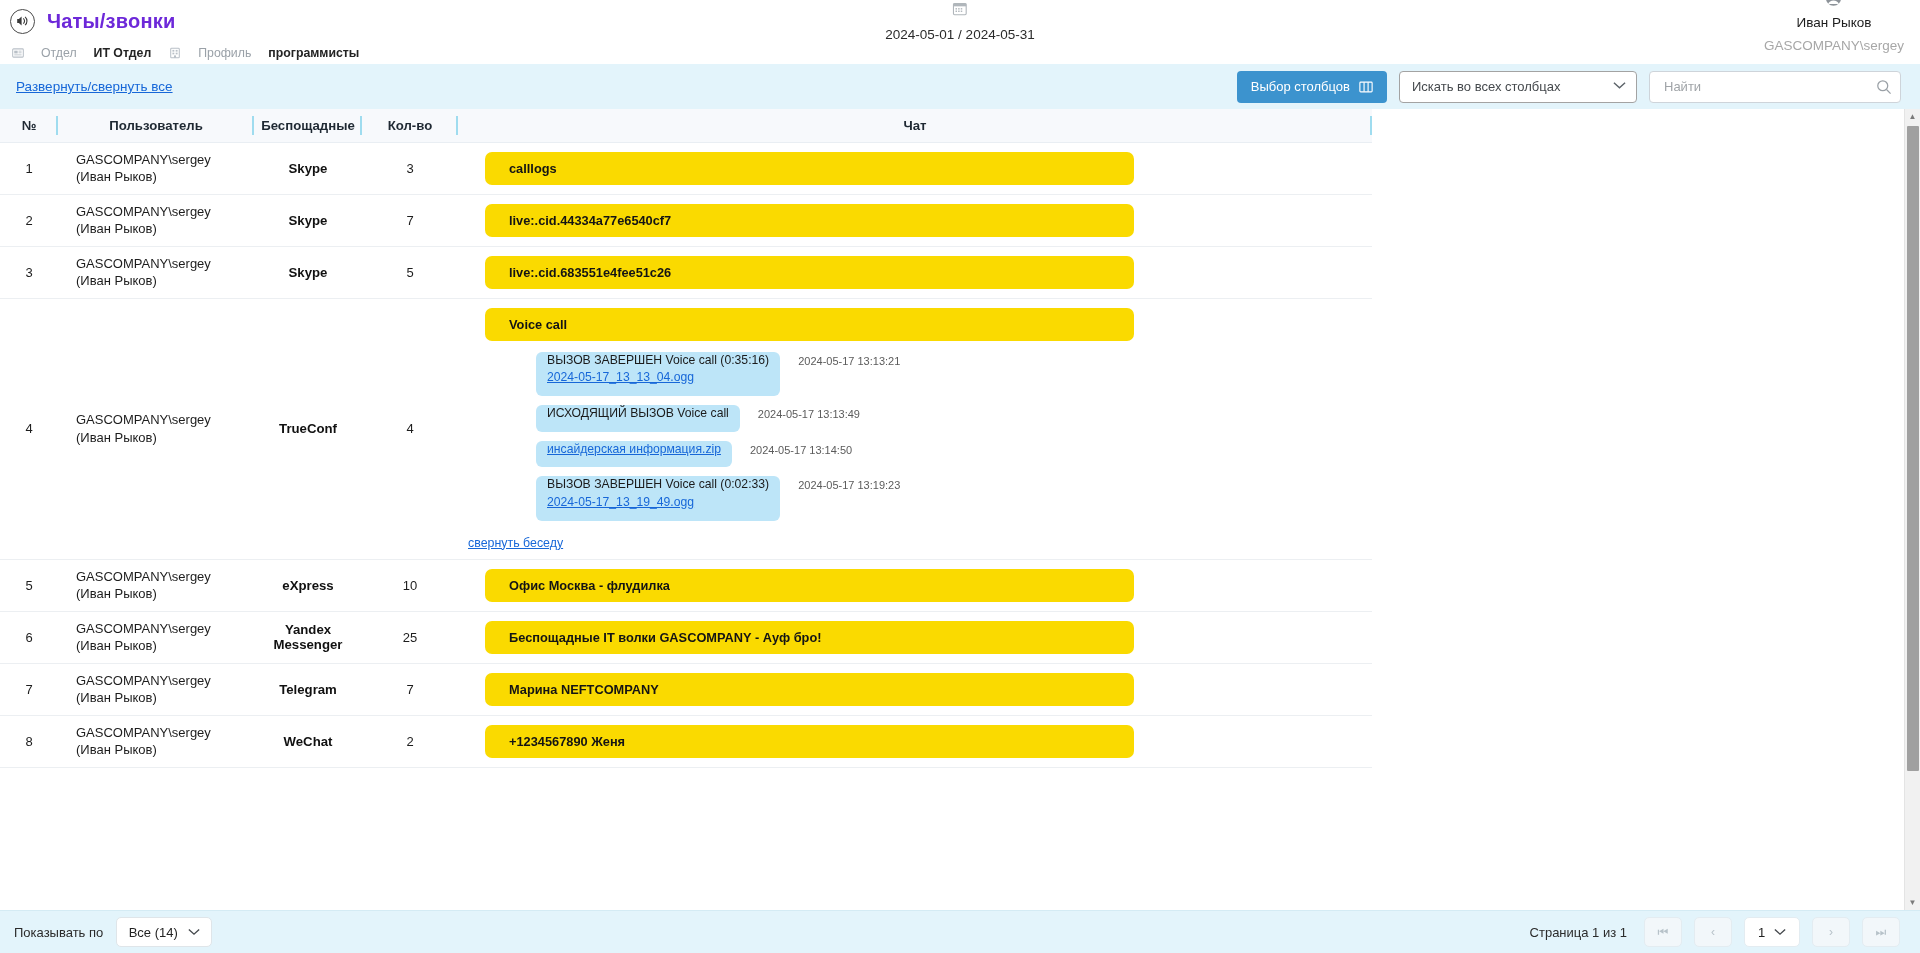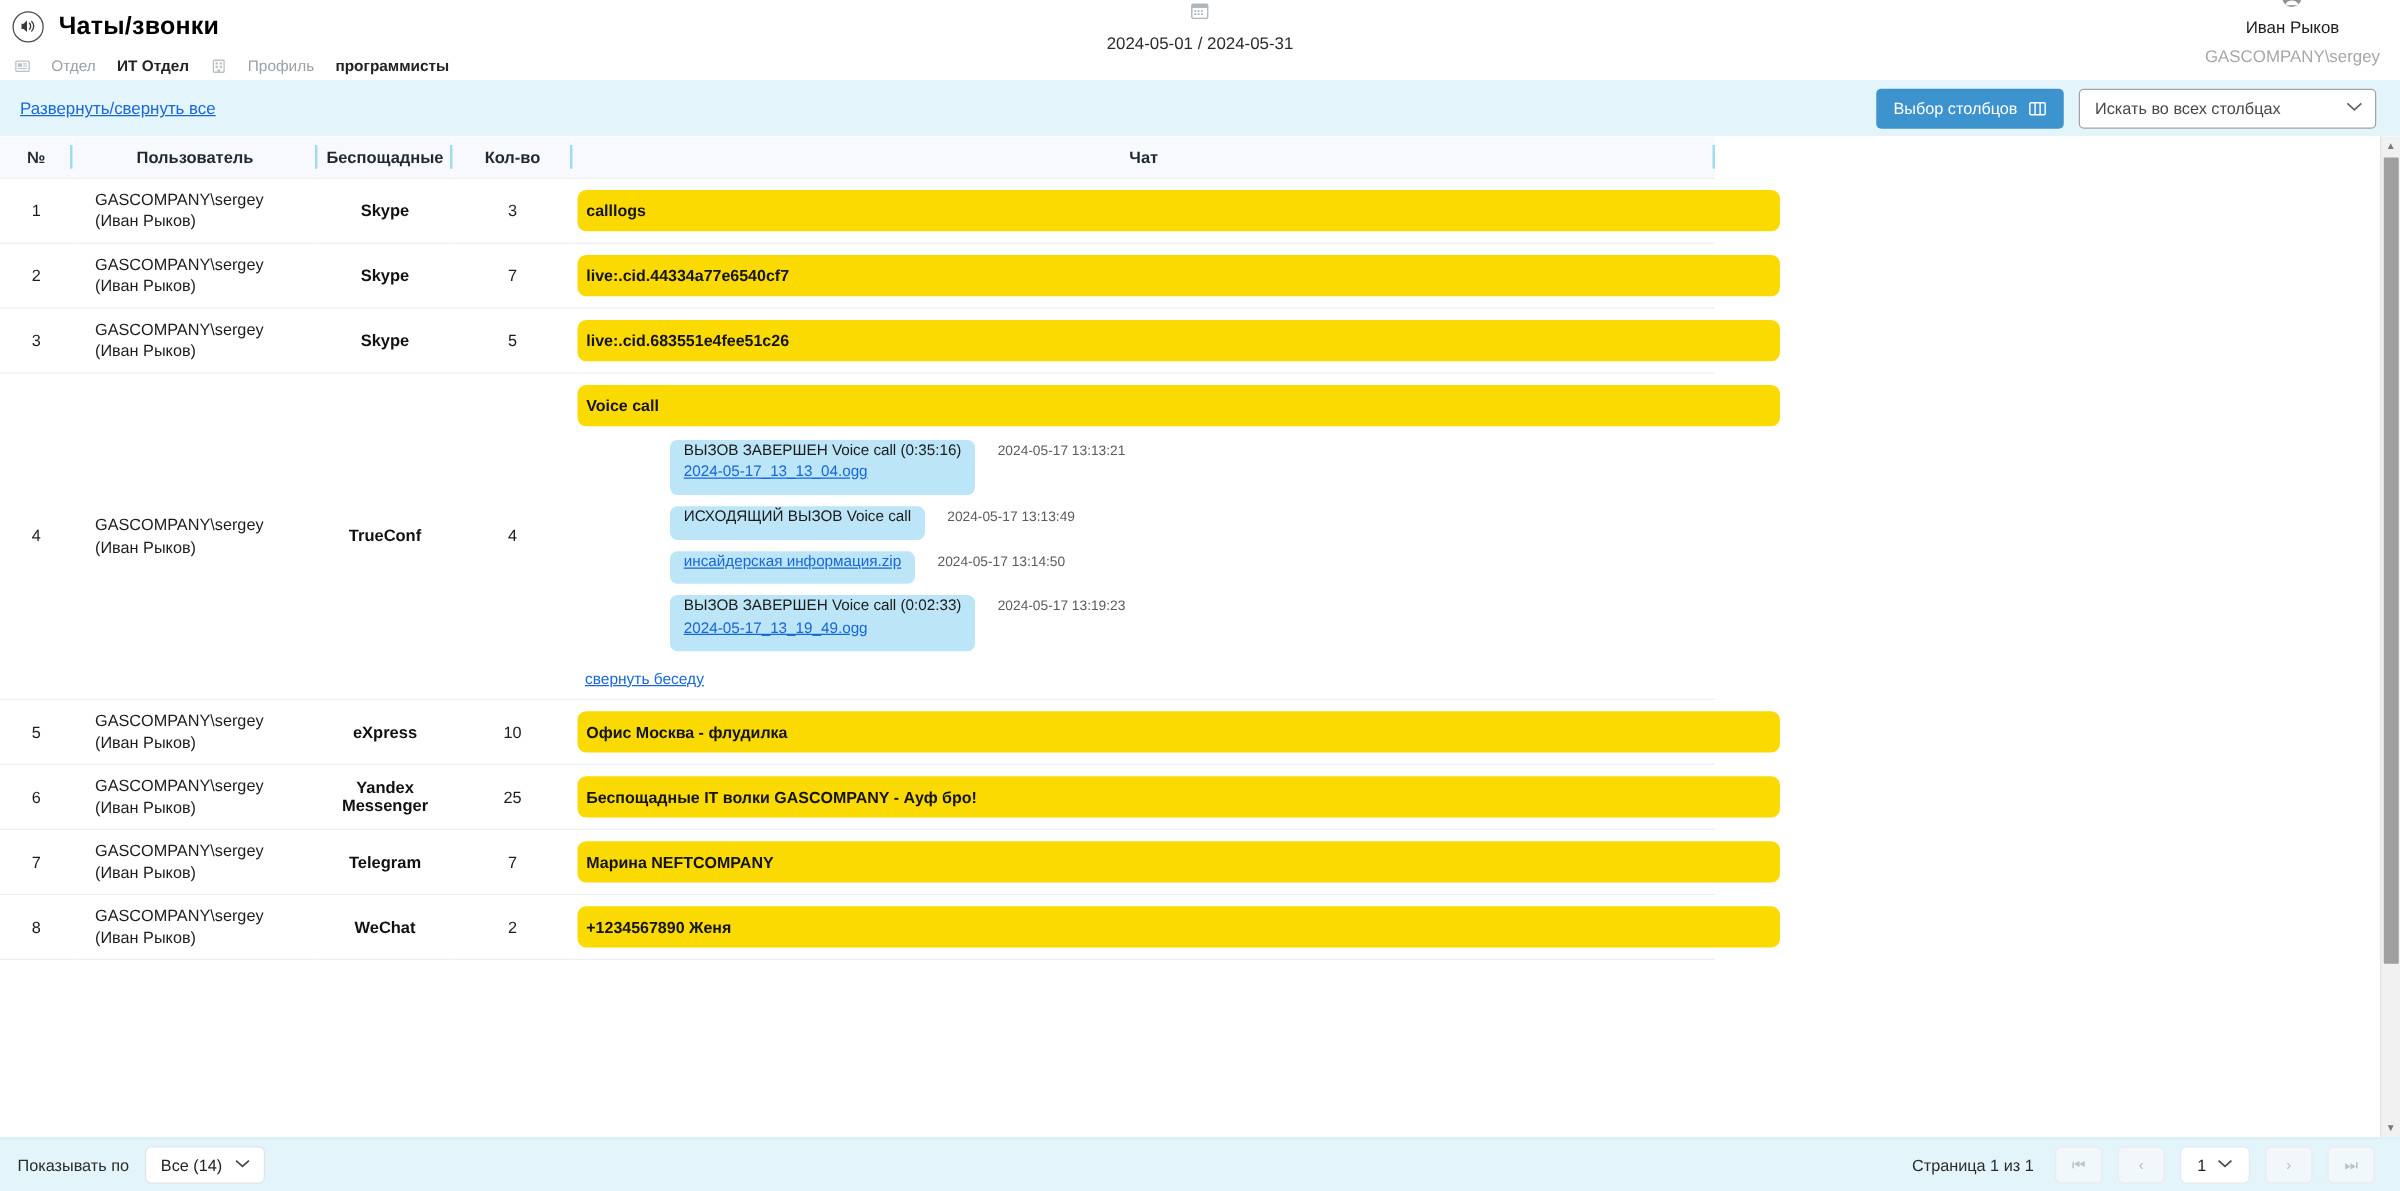--- a/index.html
+++ b/index.html
@@ -22,21 +22,21 @@
     position: relative;
   }
   .brand { display: flex; align-items: center; gap: 12px; }
   .logo-circle {
     width: 25px; height: 25px; border-radius: 50%;
     border: 1.6px solid #4a4a4a;
     display: flex; align-items: center; justify-content: center;
     color: #3a3a3a; font-size: 13px; line-height: 1;
     letter-spacing: -2px; padding-right: 1px;
   }
-  .app-title { font-size: 20px; font-weight: bold; letter-spacing: .2px; color: #000000; }
+  .app-title { font-size: 20px; font-weight: bold; letter-spacing: .2px; color: #6d28d9; }
 
   .date-range {
     position: absolute; left: 50%; transform: translateX(-50%);
     display: flex; align-items: center; gap: 11px;
     font-size: 13.5px; color: #2b2b2b; flex-direction: column;
   }
   .cal-icon { width: 15px; height: 15px; position: relative; display: inline-block; }
   .cal-icon svg { display: block; }
 
   .user-box {
@@ -131,22 +131,22 @@
     padding: 0; vertical-align: middle; font-size: 13px;
   }
   tbody tr td.c-num-cell { text-align: center; color: #1d1d1d; font-size: 13px; }
   td.user-cell { text-align: left; padding-left: 18px; line-height: 1.32; color: #1d1d1d; }
   td.msg-cell { text-align: center; font-weight: bold; font-size: 13.2px; color: #111; }
   td.cnt-cell { text-align: center; color: #1d1d1d; }
   td.chat-cell { padding: 9px 0 9px 0; }
 
   .chat-bar {
     background: #fada00; border-radius: 7px;
-    height: 33px; width: 962px; margin-left: 4px;
-    display: flex; align-items: center; padding-left: 7px;
+    height: 33px; width: 649px; margin-left: 27px;
+    display: flex; align-items: center; padding-left: 24px;
     font-size: 12.8px; font-weight: bold; color: #141414;
   }
 
   .thread { margin-left: 10px; width: 818px; padding-top: 11px; }
   .msg-row { display: flex; align-items: flex-start; margin-bottom: 9px; }
   .bubble {
     background: #bde5f8; border-radius: 6px;
     padding: 0 11px 9px 11px;
     font-size: 12.2px; color: #1b1b1b; line-height: 1.45;
     max-width: 270px;
@@ -307,20 +307,29 @@
 
       <div class="select-scope">
         <span>Искать во всех столбцах</span>
         <span class="chev">
           <svg width="13" height="9" viewBox="0 0 14 9" aria-hidden="true">
             <path d="M1 1.5 L7 7 L13 1.5" fill="none" stroke="#5c6369" stroke-width="1.5"></path>
           </svg>
         </span>
       </div>
 
+      <div class="search-wrap">
+        <input type="text" placeholder="Найти" style="">
+        <span class="mag">
+          <svg width="16" height="16" viewBox="0 0 18 18" aria-hidden="true">
+            <circle cx="7.6" cy="7.6" r="5.6" fill="none" stroke="#9aa0a6" stroke-width="1.4"></circle>
+            <line x1="11.8" y1="11.8" x2="16.4" y2="16.4" stroke="#9aa0a6" stroke-width="1.4"></line>
+          </svg>
+        </span>
+      </div>
     </div>
   </div>
 
   <div class="table-area">
     <div class="table-scroll">
       <table class="grid">
         <colgroup>
           <col class="c-num">
             <col class="c-user">
             <col class="c-msg">

